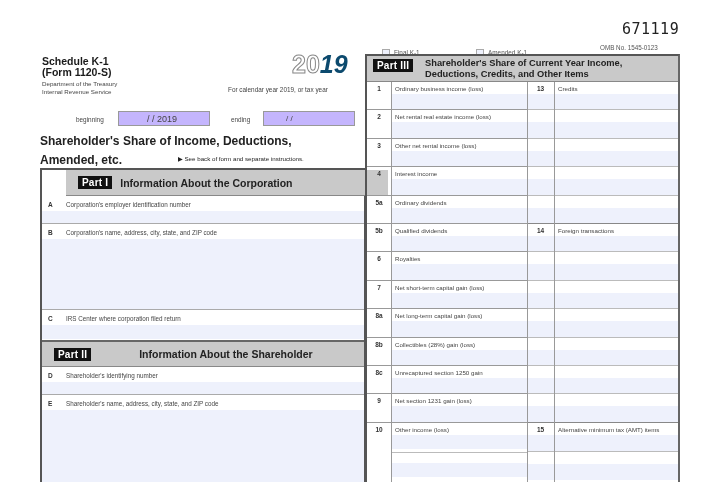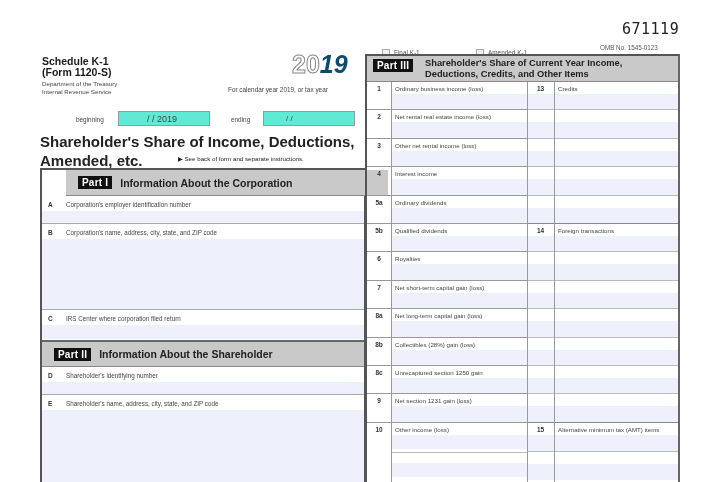--- a/index.html
+++ b/index.html
@@ -10,24 +10,24 @@
 
   
   .sched-title { left: 42px; top: 56px; font-size: 10.5px; font-weight: bold; line-height: 11px; }
   .dept { left: 42px; top: 80px; font-size: 6.2px; color: #444; line-height: 8px; }
   .year { left: 292px; top: 50px; font-size: 25px; font-weight: bold; letter-spacing: 0px; line-height: 28px; }
   .year .outline { color: #fff; -webkit-text-stroke: 1px #888; }
   .year .solid { color: #0c4a6e; font-style: italic; }
   .calyear { left: 228px; top: 86px; font-size: 6.4px; color: #444; }
 
   .date-label { font-size: 6.4px; color: #444; }
-  .date-box { border: 1px solid #999; background: #5eead4; height: 15px; font-size: 7px; color: #444;
+  .date-box { border: 1px solid #999; background: #c4b5fd; height: 15px; font-size: 7px; color: #444;
               display: flex; align-items: center; }
 
-  .big-title { left: 40px; top: 132px; font-size: 15px; font-weight: bold; line-height: 19px; color: #222; }
+  .big-title { left: 40px; top: 132px; font-size: 12px; font-weight: bold; line-height: 19px; color: #222; }
   .see-back { left: 178px; top: 155px; font-size: 6.2px; color: #222; }
 
   
   .left-col { left: 40px; top: 168px; width: 326px; height: 320px; border-left: 2px solid #555; border-right: 2px solid #555; border-top: 2px solid #555; }
   .part-hdr { position: absolute; left: 0; width: 100%; background: #c9c9c9; display: flex; align-items: center;
               border-bottom: 1px solid #888; }
   .part-tag { background: #111; color: #fff; font-weight: bold; font-size: 10px; padding: 1px 4px; margin-left: 12px; margin-right: 8px; letter-spacing: 0.2px; }
   .part-title { font-weight: bold; font-size: 10.5px; color: #222; }
 
   .field { position: absolute; left: 0; width: 100%; border-bottom: 1px solid #aaa; }
@@ -109,21 +109,21 @@
     <div class="stripe" style="top:15px; height:70px;"></div>
     <span class="letter">B</span>
     <span class="lbl">Corporation's name, address, city, state, and ZIP code</span>
   </div>
   <div class="field" style="top:140px; height:30px; border-bottom:none;">
     <div class="stripe" style="top:15px; height:14px;"></div>
     <span class="letter">C</span>
     <span class="lbl">IRS Center where corporation filed return</span>
   </div>
 
-  <div class="part-hdr" style="top:170px; height:27px; border-top:2px solid #666;">
+  <div class="part-hdr" style="top:170px; height:27px; border-top:2px solid #666;gap:40px;">
     <span class="part-tag">Part II</span>
     <span class="part-title">Information About the Shareholder</span>
   </div>
 
   <div class="field" style="top:197px; height:28px;">
     <div class="stripe" style="top:15px; height:12px;"></div>
     <span class="letter">D</span>
     <span class="lbl">Shareholder's identifying number</span>
   </div>
   <div class="field" style="top:225px; height:95px; border-bottom:none;">

